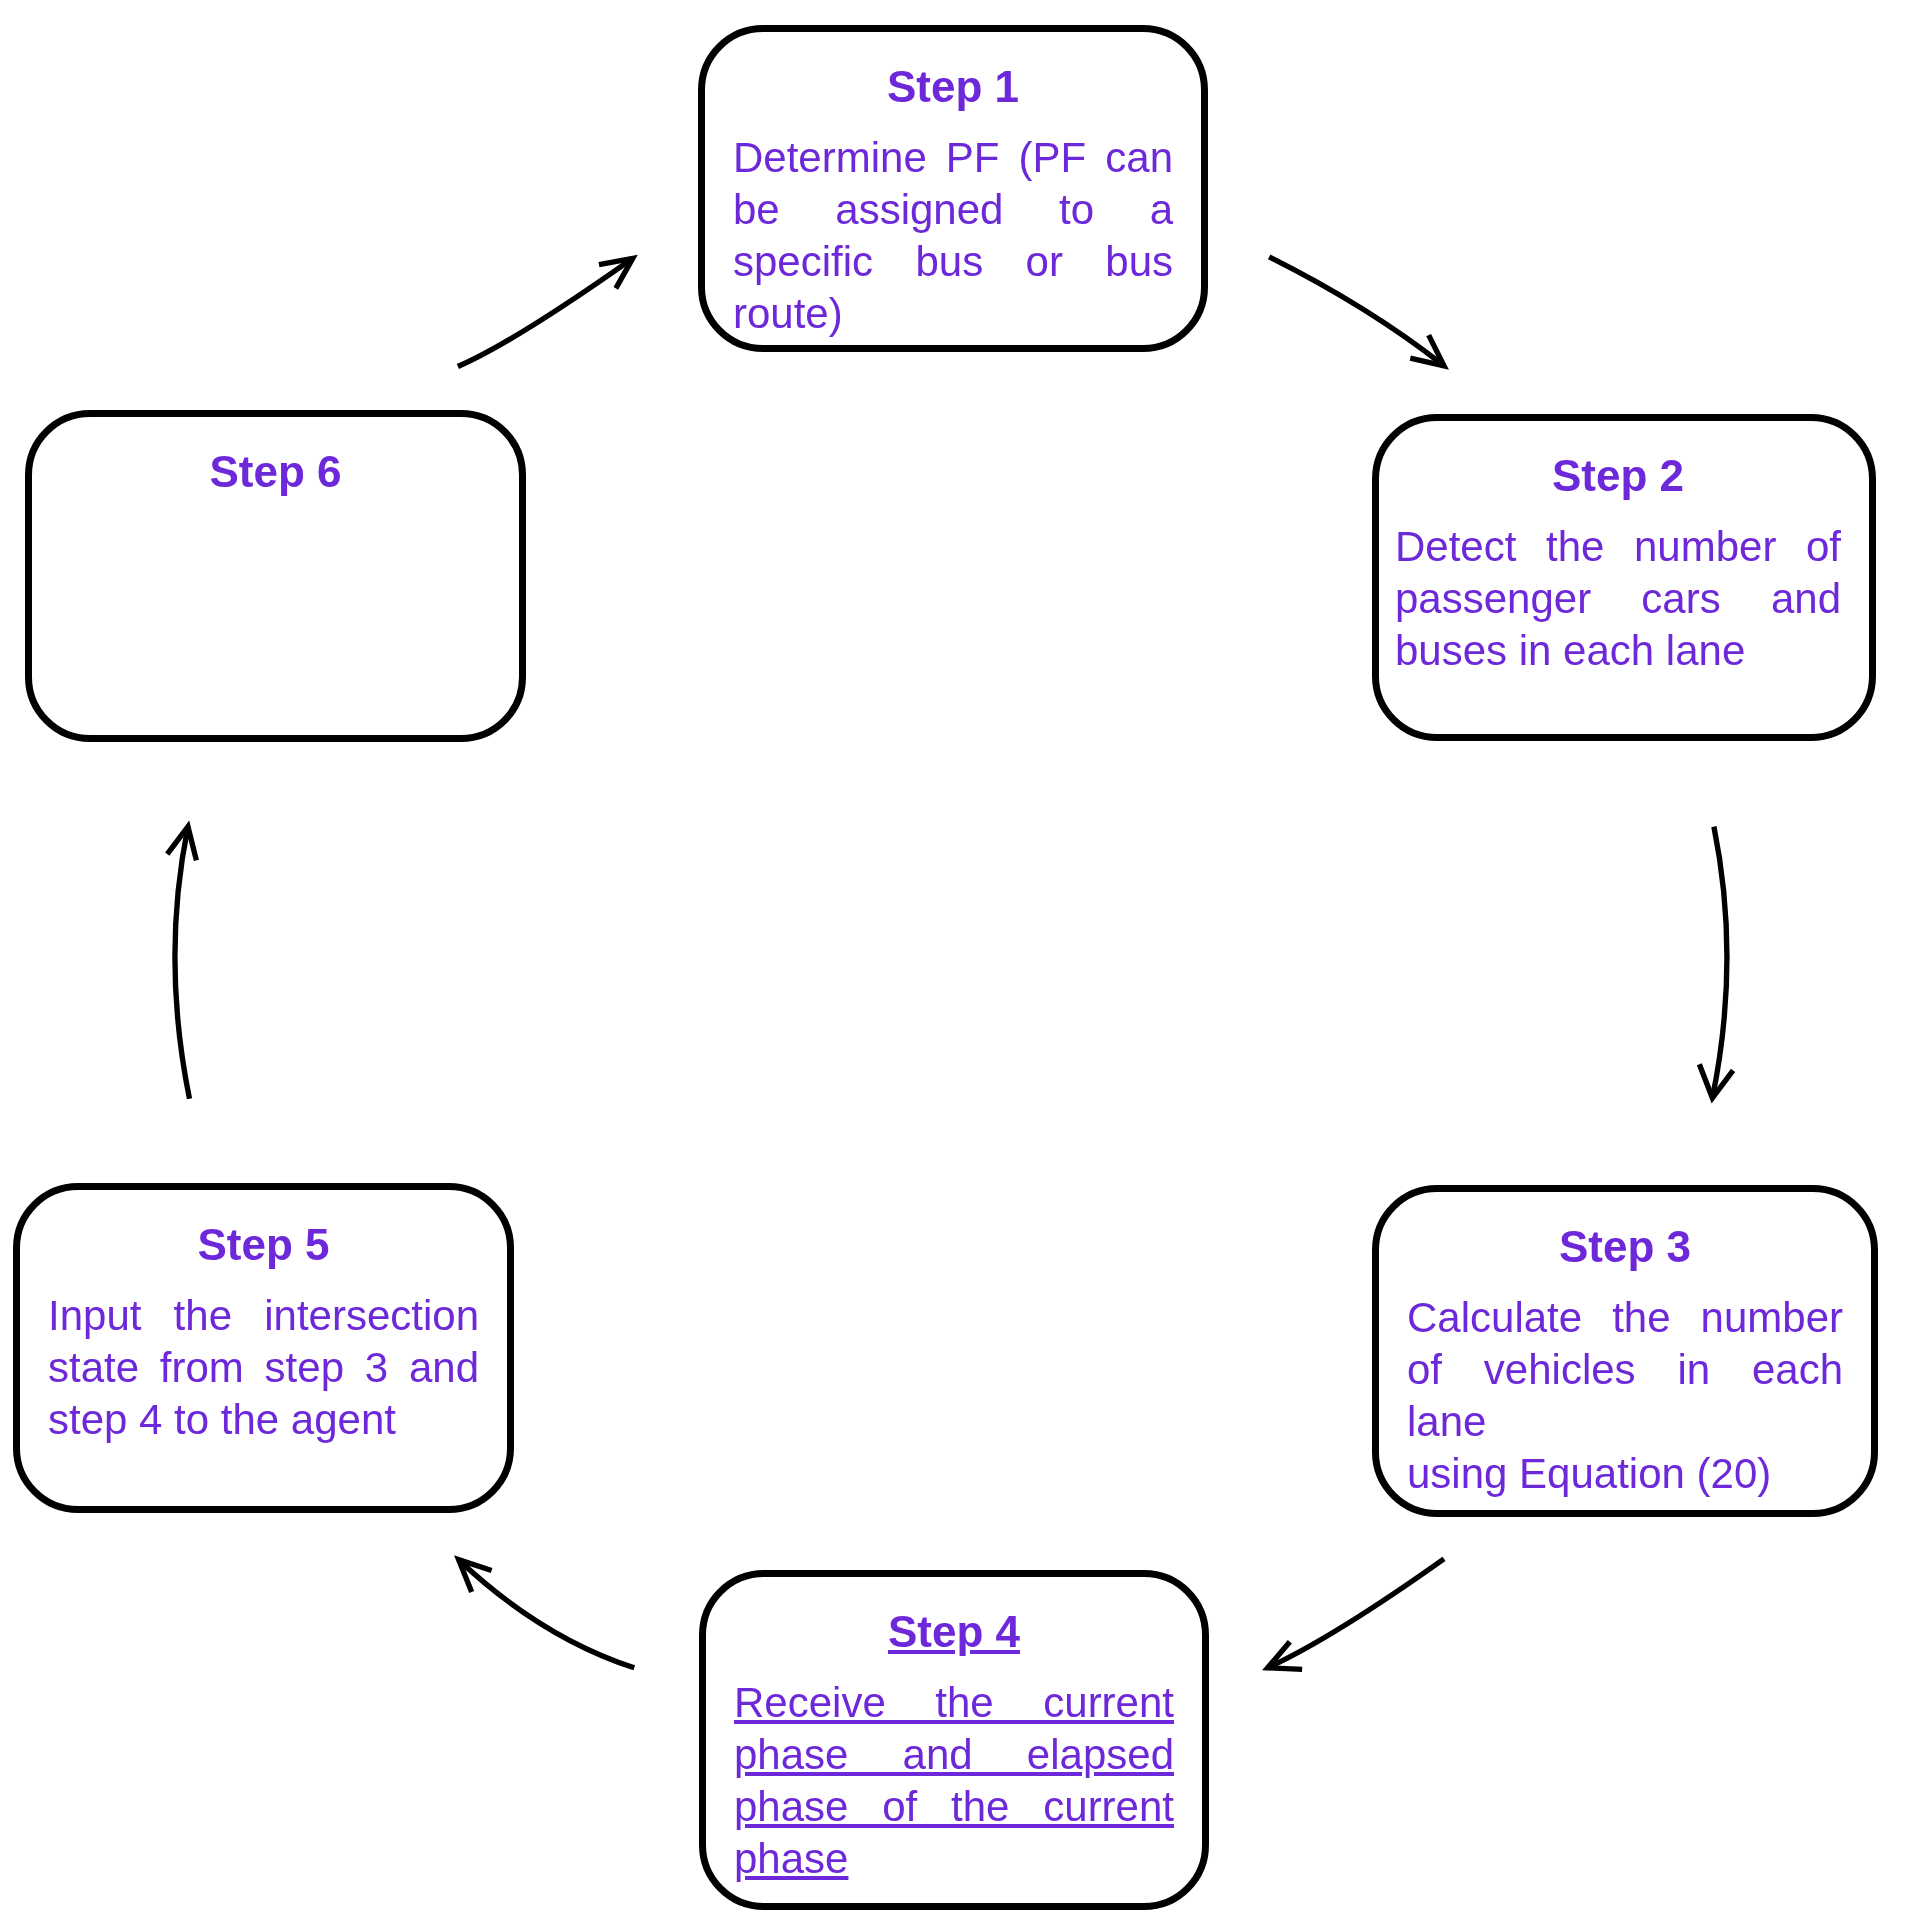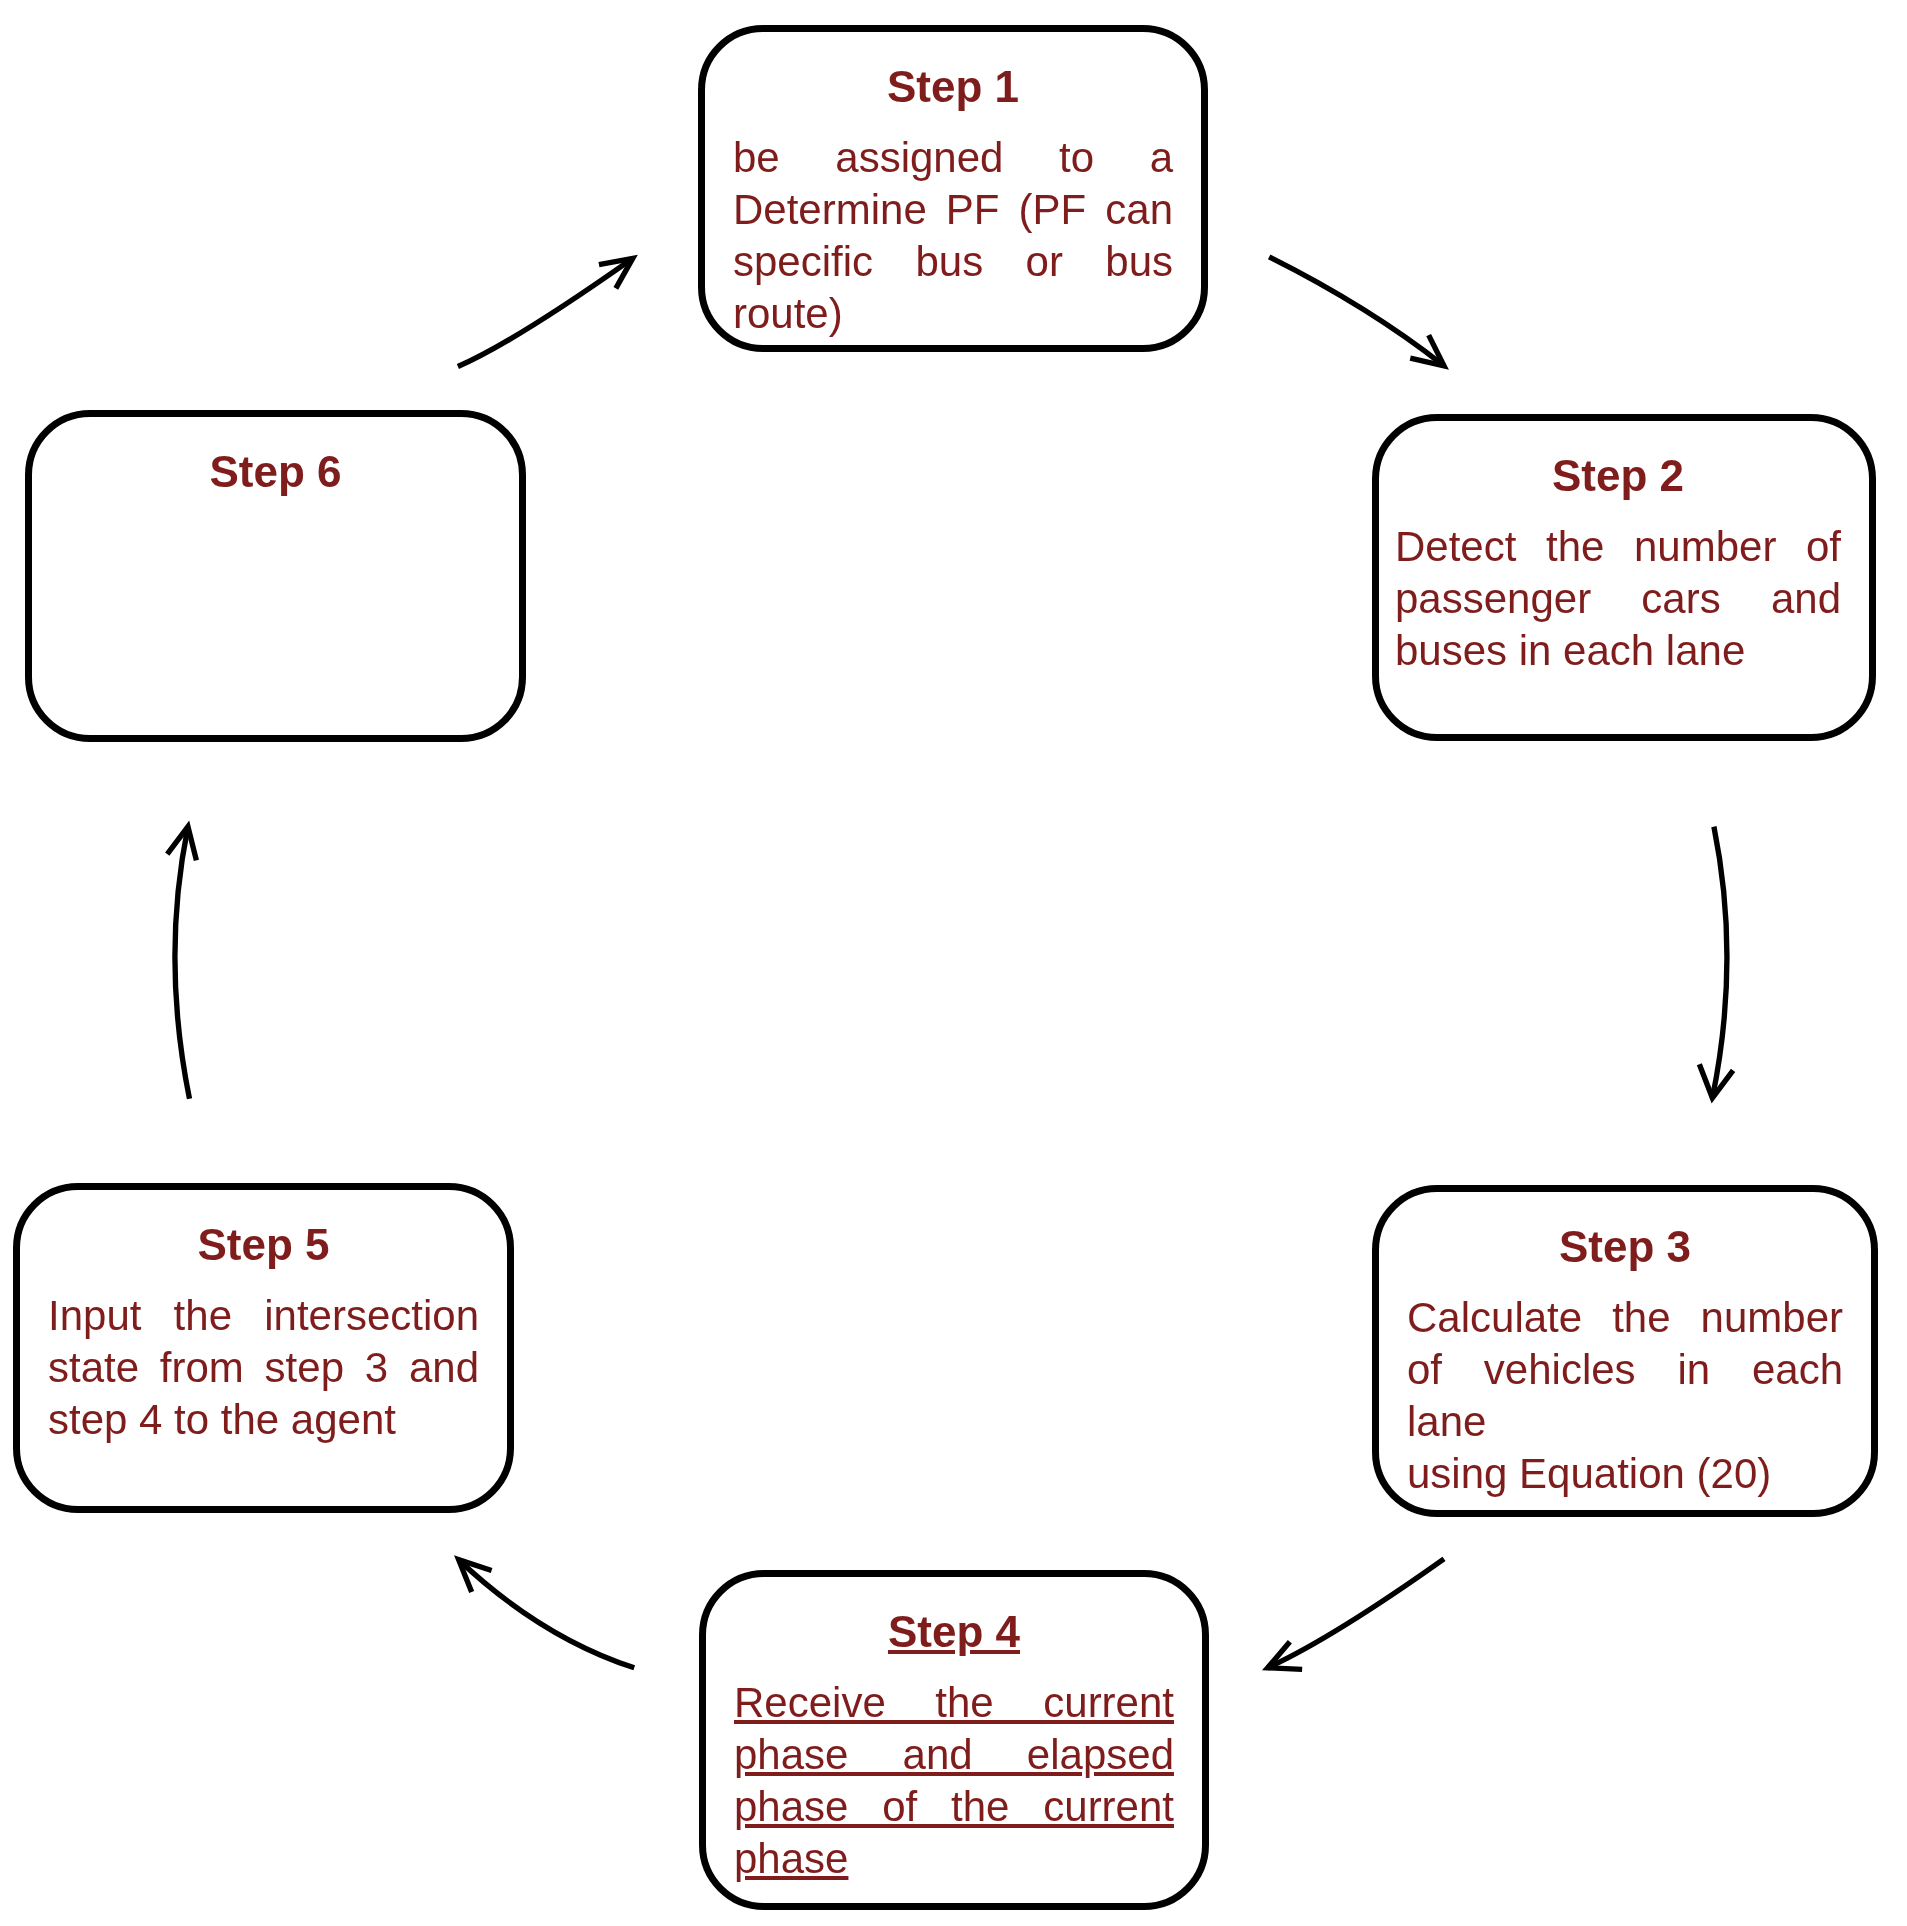--- a/index.html
+++ b/index.html
@@ -1,21 +1,21 @@
 <!DOCTYPE html>
 <html style="font-size:12.3px"><head>
 <meta charset="utf-8">
 <style>
   html,body{margin:0;padding:0;background:#ffffff;}
   .canvas{
     position:relative;
     width:1908px;height:1927px;
     background:#ffffff;
     font-family:"Liberation Sans", sans-serif;
-    color:#7f1d1d;
+    color:#6d28d9;
   }
   .box{
     position:absolute;
     box-sizing:border-box;
     border:7px solid #000000;
     border-radius:65px;
     background:#ffffff;
     padding:28px 28px 0 28px;
   }
   .title{
@@ -69,22 +69,22 @@
     </g>
     <g>
       <path d="M 247 1433 Q 210 1250 245 1078"></path>
       <path d="M 218 1114 L 245 1078 L 256 1122"></path>
     </g>
   </svg>
 
   <div class="box b1">
     <div class="title">Step 1</div>
     <div class="body">
+      <div class="ln">Determine PF (PF can</div>
       <div class="ln">be assigned to a</div>
-      <div class="ln">Determine PF (PF can</div>
       <div class="ln">specific bus or bus</div>
       <div class="ln last">route)</div>
     </div>
   </div>
 
   <div class="box b2">
     <div class="title">Step 2</div>
     <div class="body">
       <div class="ln">Detect the number of</div>
       <div class="ln">passenger cars and</div>

